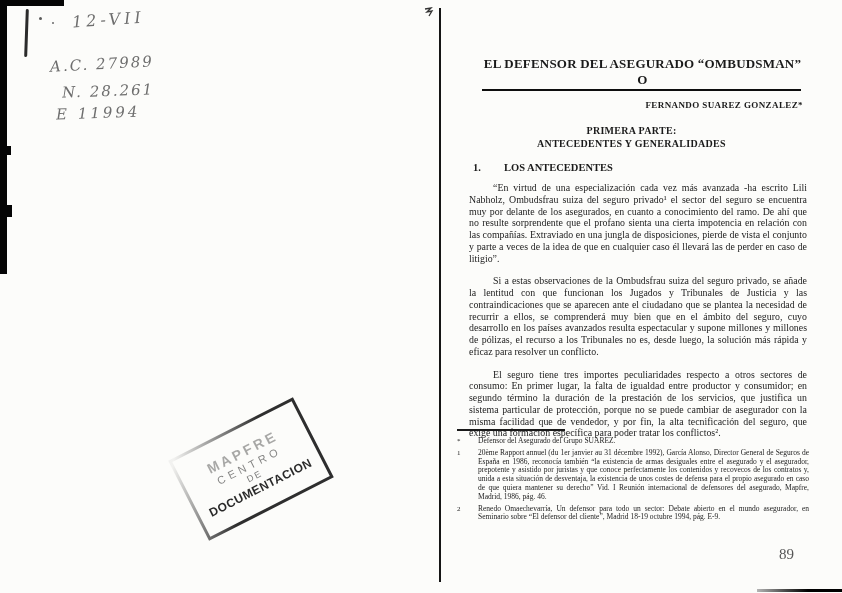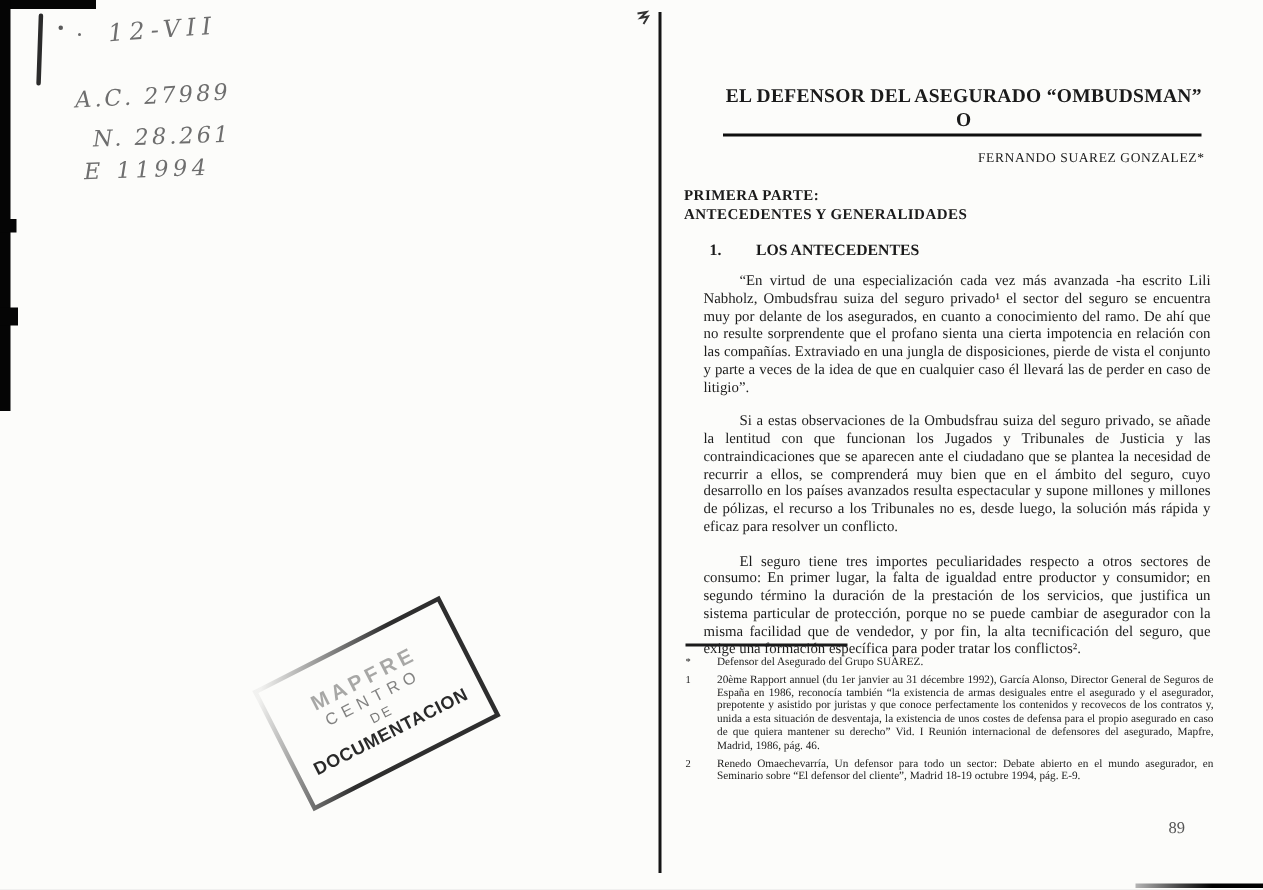--- a/index.html
+++ b/index.html
@@ -41,36 +41,36 @@
   .stamp-l1 { font-size:14px; font-weight:bold; letter-spacing:3px; opacity:.38; }
   .stamp-l2 { font-size:11px; letter-spacing:4px; opacity:.55; }
   .stamp-l3 { font-size:9px;  letter-spacing:2px; opacity:.6; }
   .stamp-l4 { font-size:12px; font-weight:bold; letter-spacing:.5px; opacity:.95; }
 
   
   .doc { position:absolute; left:456px; top:0; width:351px; height:525px; }
   .doc-title { position:absolute; left:24px; right:2px; top:56px; text-align:center;
                font-weight:bold; font-size:13px; line-height:16px; letter-spacing:.2px; }
   .title-rule { position:absolute; left:26px; top:89px; width:319px; height:2px; background:#0e0e0e; }
-  .doc-author { position:absolute; right:4px; top:100px; font-weight:normal;
+  .doc-author { position:absolute; right:4px; top:100px; font-weight:bold;
                 font-size:9px; letter-spacing:.4px; }
-  .part-heading { position:absolute; left:0; right:0; top:125px; 
+  .part-heading { position:absolute; left:0; right:0; top:125px; text-align:center;
                   font-weight:bold; font-size:10px; line-height:12.5px; letter-spacing:.3px; }
   .section-heading { position:absolute; left:5px; top:162px; font-weight:bold; font-size:10.5px;margin-left:12px; }
   .section-heading .num { display:inline-block; width:31px; }
   .body-text { position:absolute; left:1px; top:182px; width:350px;
                font-size:9.9px; line-height:11.75px; text-align:justify; color:#1c1c1c; }
   .body-text p { margin:0 0 11px 12px; text-indent:24px; }
   .fn-rule { position:absolute; left:1px; top:429px; width:108px; height:1.5px; background:#1a1a1a; }
   .footnotes { position:absolute; left:1px; top:437px; width:352px;
                font-size:7.5px; line-height:8.8px; text-align:justify; color:#222; }
   .fn { display:flex; margin-bottom:3px; }
   .fn-marker { width:21px; flex:none; font-size:7px; vertical-align:super; }
   .fn-text { flex:1; }
-  .page-number { position:absolute; left:779px; top:546px; font-size:11px; color:#555; }
+  .page-number { position:absolute; left:779px; top:546px; font-size:15px; color:#555; }
 </style>
 </head>
 <body>
 
 <div class="page">
 
   <div class="edge-top"></div>
   <div class="edge-left"></div>
   <div class="edge-notch1"></div>
   <div class="edge-notch2"></div>

